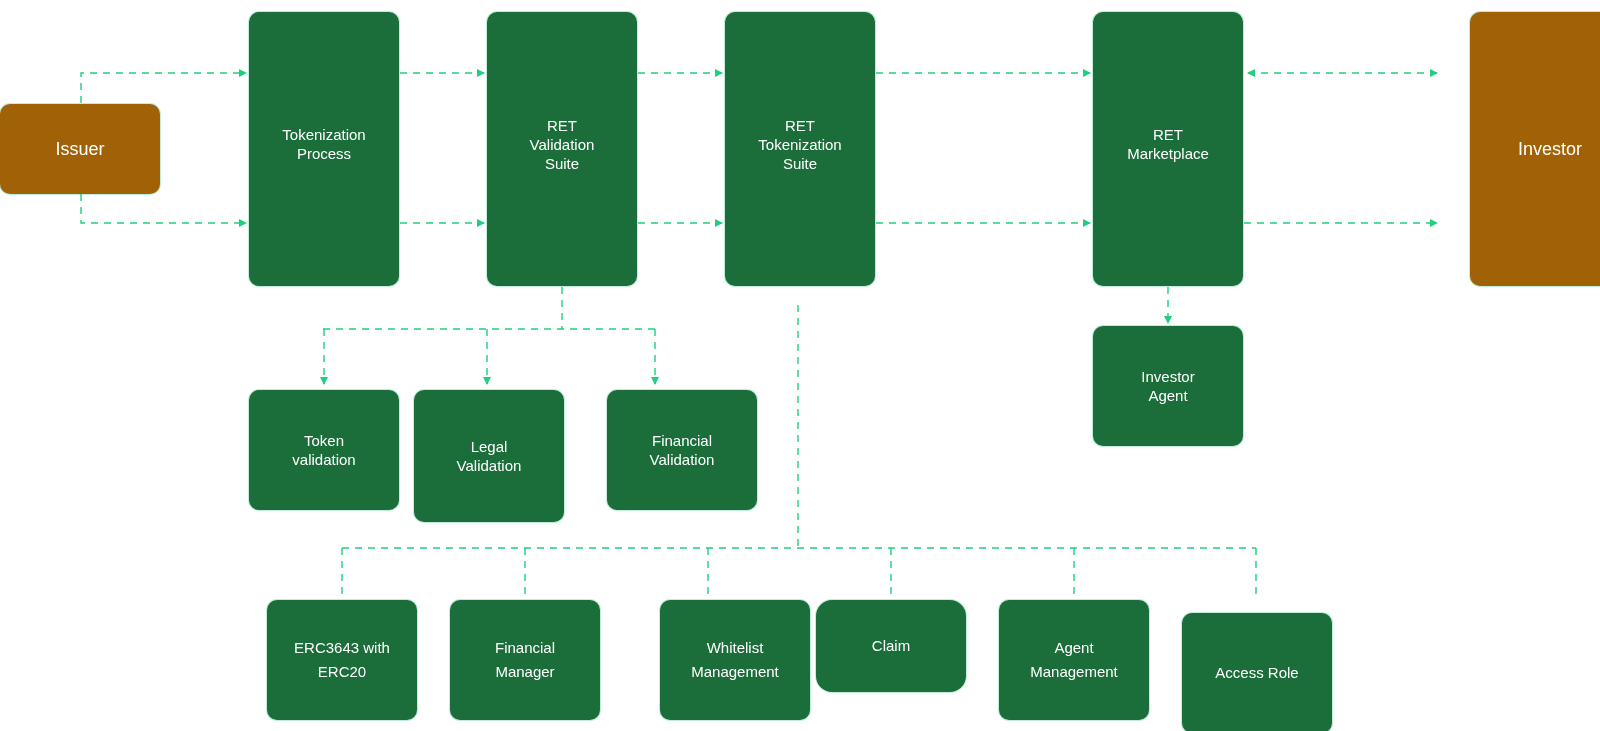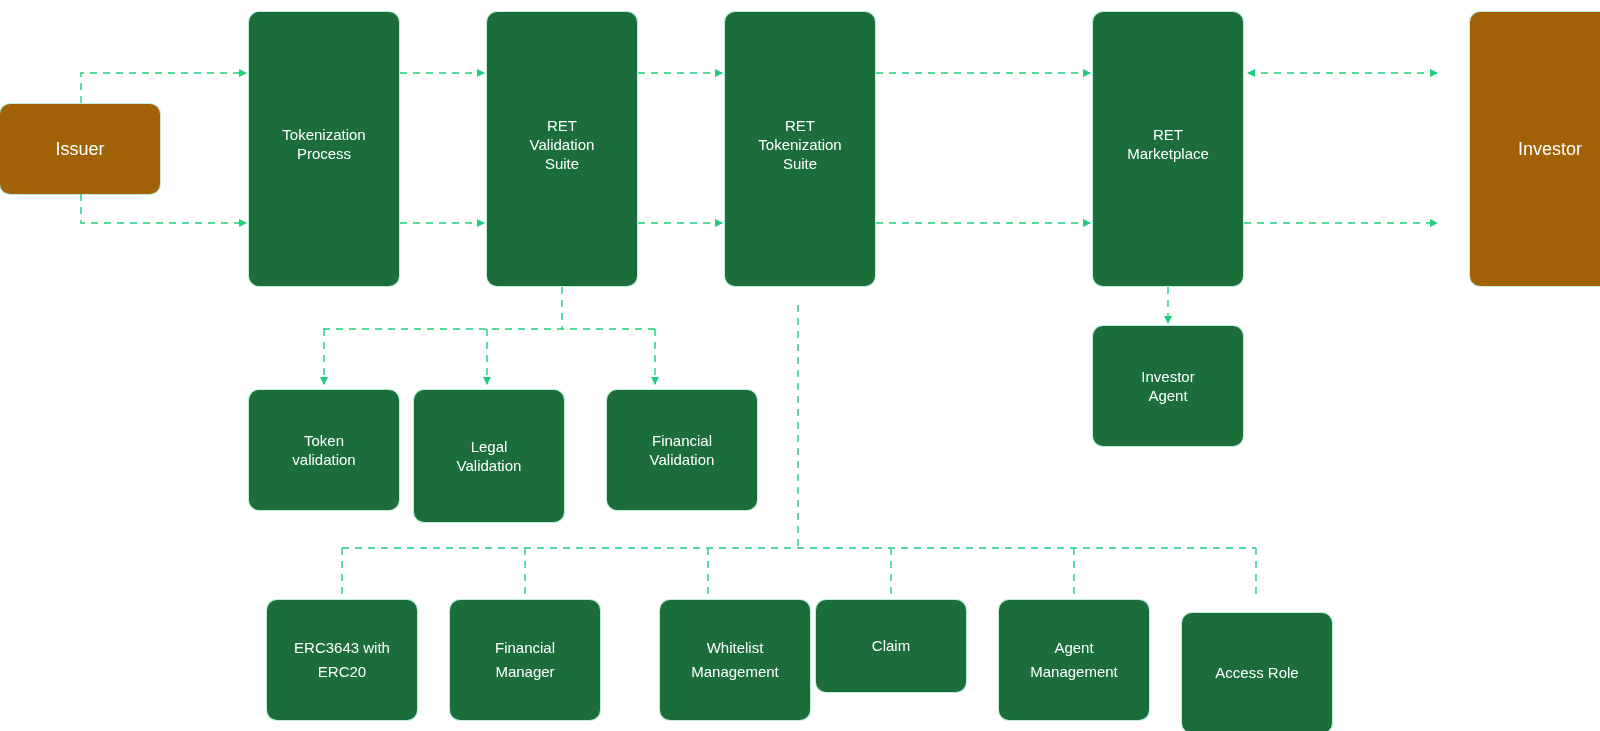--- a/index.html
+++ b/index.html
@@ -51,21 +51,21 @@
     #n-tokenization  { left: 725px;  top: 12px;  width: 150px; height: 274px; }
     #n-marketplace   { left: 1093px; top: 12px;  width: 150px; height: 274px; }
     #n-investor      { left: 1440px; top: 12px;  width: 160px; height: 274px; margin-left: 30px; }
     #n-transfer      { left: 1093px; top: 326px; width: 150px; height: 120px; }
     #n-tokenval      { left: 249px;  top: 390px; width: 150px; height: 120px; align-items: center; }
     #n-legal         { left: 414px;  top: 390px; width: 150px; height: 132px; }
     #n-financial     { left: 607px;  top: 390px; width: 150px; height: 120px; }
     #n-erc           { left: 267px;  top: 600px; width: 150px; height: 120px; }
     #n-compliance    { left: 450px;  top: 600px; width: 150px; height: 120px; }
     #n-whitelist     { left: 633px;  top: 600px; width: 150px; height: 120px; margin-left: 27px; }
-    #n-claim         { left: 816px;  top: 600px; width: 150px; height: 92px; }
+    #n-claim         { left: 816px;  top: 600px; width: 150px; height: 92px; border-radius: 16px; }
     #n-agentmgmt     { left: 999px;  top: 600px; width: 150px; height: 120px; }
     #n-access        { left: 1182px; top: 613px; width: 150px; height: 120px; }
 
     #n-registration .label, #n-validation .label, #n-tokenization .label, #n-marketplace .label {
       margin-top: -10px;
     }
   </style>
 </head>
 <body>
 

